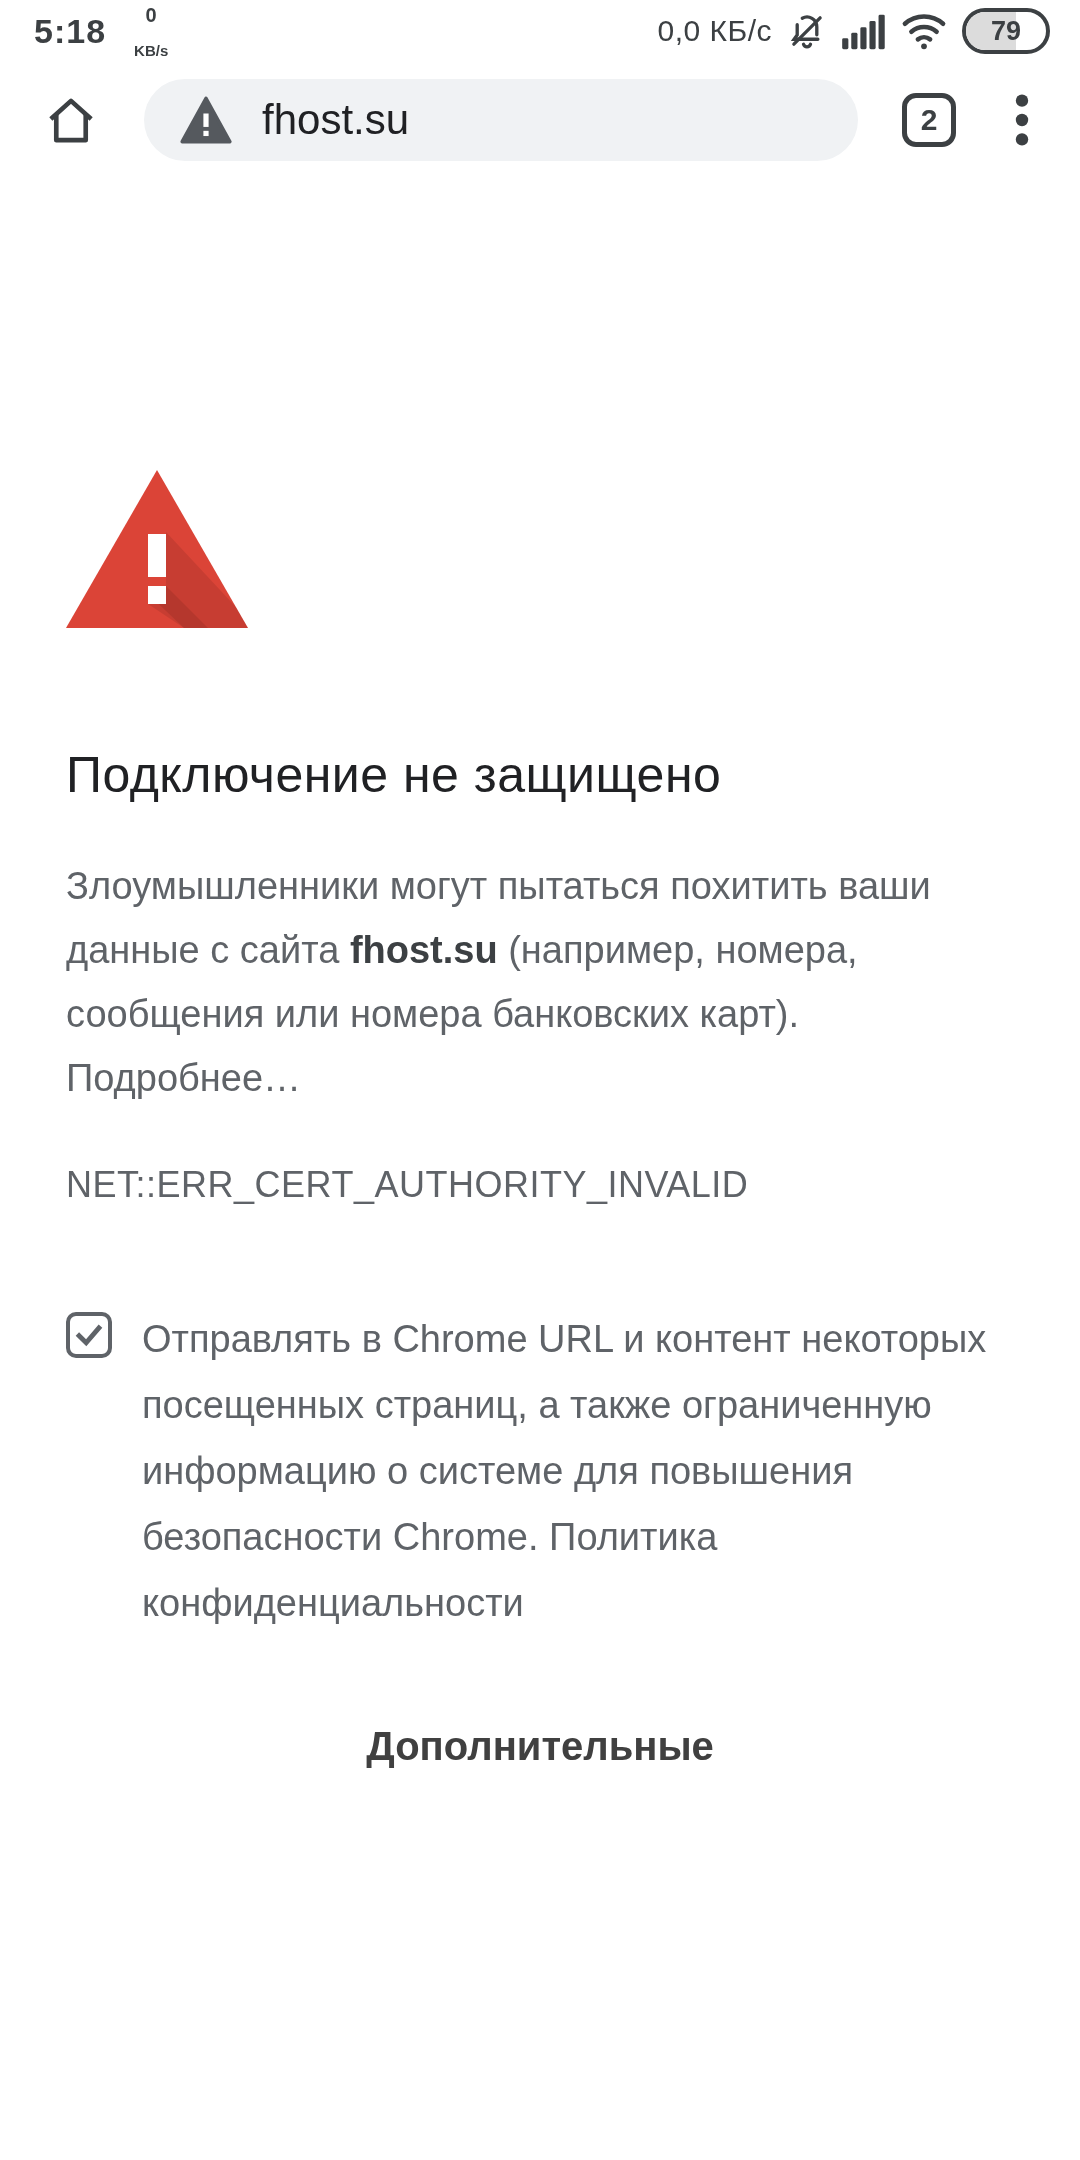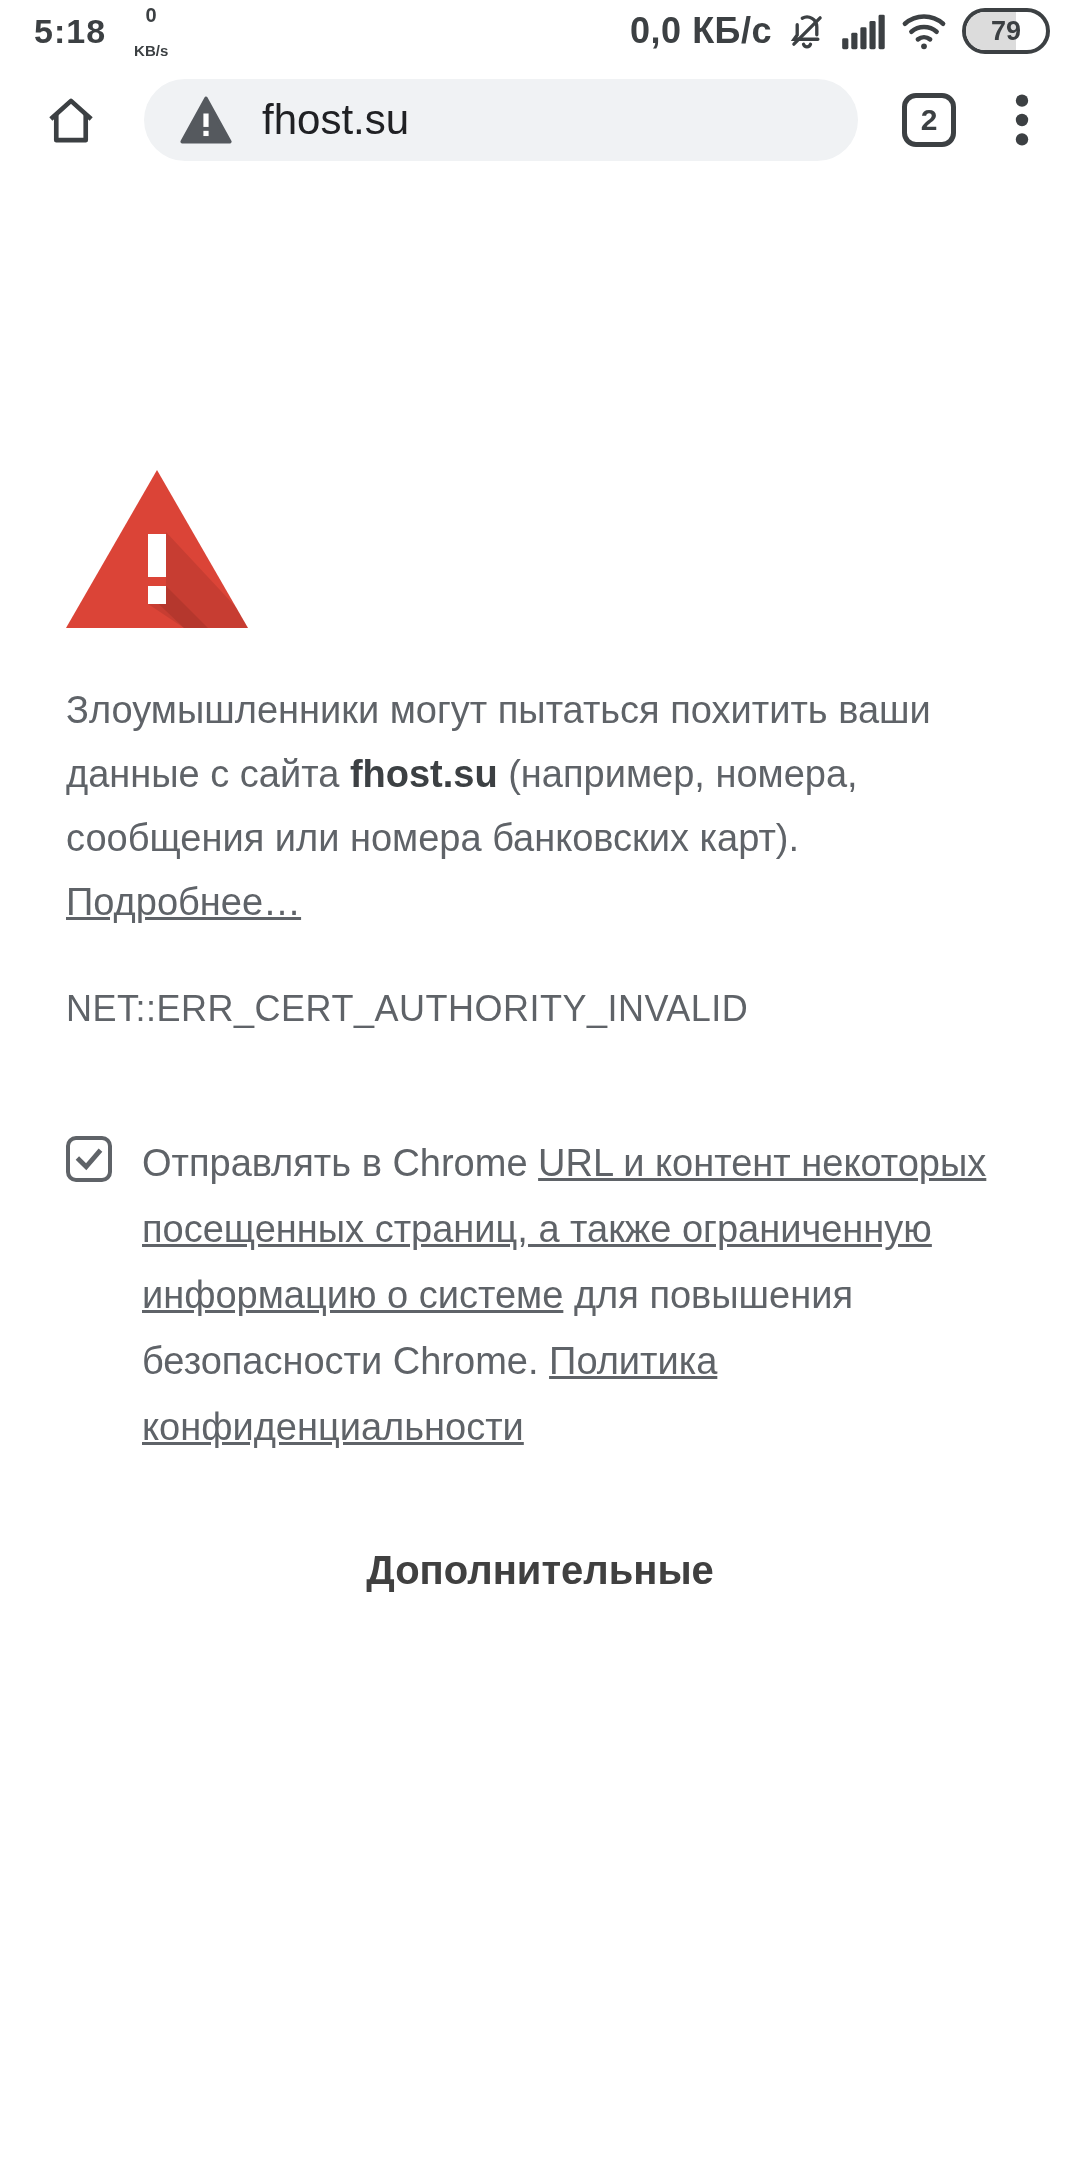--- a/index.html
+++ b/index.html
@@ -8,21 +8,21 @@
 
   
   .status-bar { height:56px; display:flex; align-items:center;
     justify-content:space-between; padding:6px 30px 0 34px; color:#3c4043; }
   .sb-left { display:flex; align-items:center; gap:28px; }
   .sb-time { font-size:34px; font-weight:bold; letter-spacing:1px; }
   .sb-speed { display:flex; flex-direction:column; align-items:center; line-height:1; }
   .sb-speed-val { font-size:20px; font-weight:bold; }
   .sb-speed-unit { font-size:15px; font-weight:bold; margin-top:18px; }
   .sb-right { display:flex; align-items:center; gap:14px; }
-  .sb-rate { font-size:36px; font-weight:700; letter-spacing:0.5px; }
+  .sb-rate { font-size:30px; font-weight:400; letter-spacing:0.5px; }
   .sb-icon { display:block; }
   .battery { position:relative; width:88px; height:46px; border:4px solid #3c4043;
     border-radius:23px; display:flex; align-items:center; justify-content:center;
     overflow:hidden; background:#fff; }
   .battery-fill { position:absolute; left:0; top:0; bottom:0; width:62%;
     background:#dcdcdc; }
   .battery-num { position:relative; font-size:27px; font-weight:600; color:#3c4043; }
 
   
   .toolbar { height:128px; display:flex; align-items:center; padding:0 34px 0 40px; }
@@ -38,21 +38,21 @@
   .tab-count { font-size:30px; font-weight:bold; color:#3c4043; }
   .menu-btn { margin-left:42px; }
 
   
   .content { padding:0 66px; color:#5f6368; }
   .warn-triangle { display:block; margin-top:286px; }
   .page-title { margin-top:118px; font-size:50px; font-weight:400; color:#202124;
     letter-spacing:0.5px; }
   .body-text { margin-top:50px; font-size:38px; line-height:64px; max-width:950px; }
   .body-text b { color:#3c4043; }
-  .grey-link { color:inherit; text-decoration:underline; cursor:pointer; }
+  .grey-link { color:inherit; cursor:pointer; }
   .error-code { margin-top:54px; font-size:36px; letter-spacing:0.5px; color:#5f6368; }
 
   .report-row { margin-top:100px; display:flex; align-items:flex-start; }
   .checkbox { flex:0 0 auto; width:46px; height:46px; border:4px solid #5f6368;
     border-radius:10px; display:flex; align-items:center; justify-content:center;
     margin-top:6px; cursor:pointer; background:#fff; }
   .report-text { margin-left:30px; font-size:38px; line-height:66px; max-width:880px; }
 
   .primary-btn { display:block; width:100%; height:130px; margin-top:190px;
     background:#1a73e8; color:#fff; border:none; border-radius:10px;
@@ -138,20 +138,21 @@
       </defs>
     <path d="M91 0 182 158H0Z" fill="#db4437"></path>
     <g clip-path="url(#tclip)">
       <path d="M100 62 182 150v8H118L82 124h18Z" fill="rgba(0,0,0,0.09)"></path>
       <path d="M100 116 142 158h-24l-36-24h18Z" fill="rgba(0,0,0,0.09)"></path>
     </g>
     <rect x="82" y="64" width="18" height="43" fill="#fff"></rect>
     <rect x="82" y="116" width="18" height="18" fill="#fff"></rect>
   </svg>
 
+  <h1 class="page-title">Подключение не защищено</h1>
 
   <p class="body-text"><span>Злоумышленники могут пытаться похитить ваши данные с сайта </span><b>fhost.su</b><span> (например, номера, сообщения или номера банковских карт). </span><a class="grey-link">Подробнее…</a></p>
 
   <div class="error-code">NET::ERR_CERT_AUTHORITY_INVALID</div>
 
   <div class="report-row">
     <span class="checkbox">
       <svg width="34" height="34" viewBox="0 0 24 24" fill="none" stroke="#5f6368" stroke-width="3.4" stroke-linecap="square">
         <path d="M5 12.5 10 17.5 19 7"></path>
       </svg>

